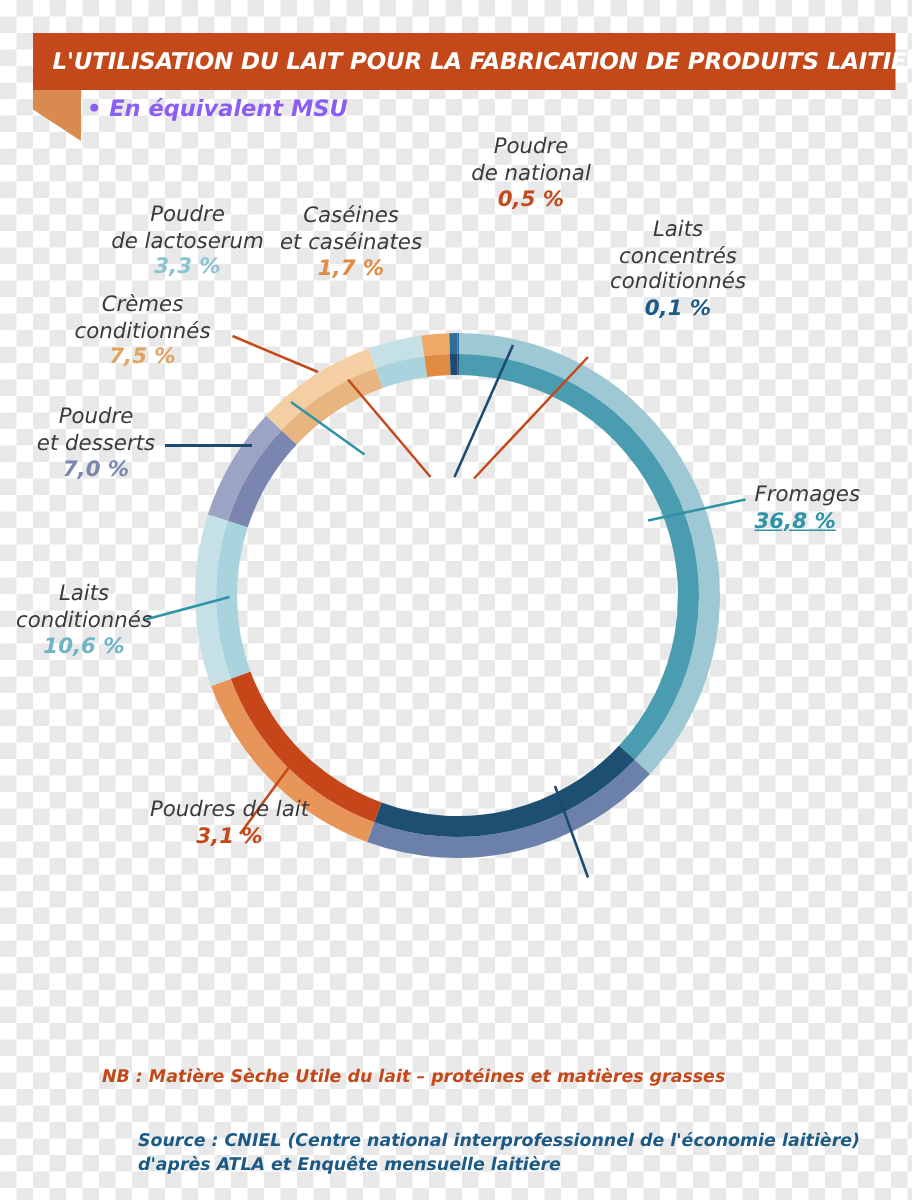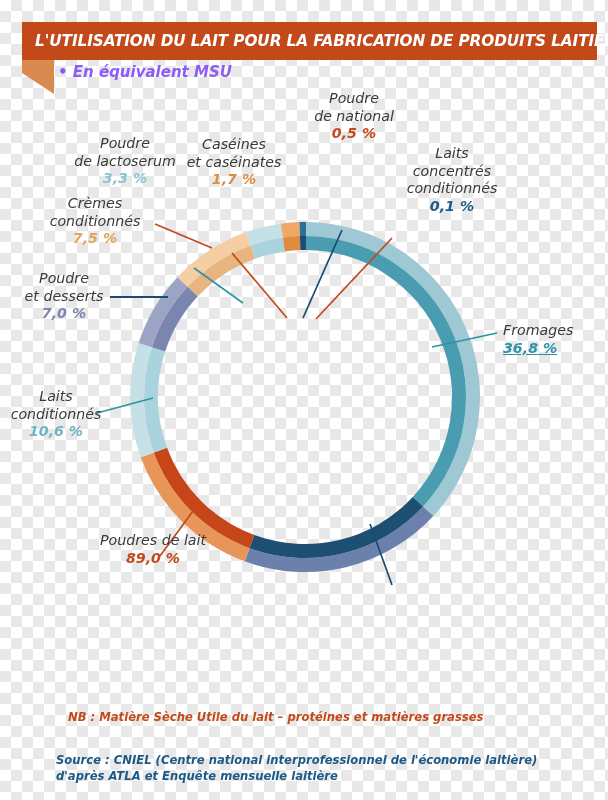--- a/index.html
+++ b/index.html
@@ -45,21 +45,21 @@
   .ta-c{text-align:center;}
   .ta-l{text-align:left;}
 
   
   #note{
     position:absolute;left:56px;top:710px;
     color:#c3491a;font-style:italic;font-weight:bold;font-size:11.6px;white-space:nowrap;padding-left:12px;
   }
   #source{
     position:absolute;left:56px;top:752px;
-    color:#1c5a86;font-style:italic;font-weight:bold;font-size:11.6px;line-height:16px;
+    color:#1c5a86;font-style:italic;font-weight:bold;font-size:11.6px;line-height:16px;padding-left:36px;
   }
   #source span{display:block;white-space:nowrap;}
 </style>
 </head>
 <body>
 
 <div id="header-bar">
   <div id="header-title">L'UTILISATION DU LAIT POUR LA FABRICATION DE PRODUITS LAITIERS - 2012</div>
 </div>
 <div id="header-tail"></div>
@@ -168,21 +168,21 @@
     <span class="pc" style="color:#6fb4c4;">10,6 %</span>
   </div>
 
   <div class="label ta-l" style="left:503px;top:232px;width:100px;">
     <span class="nm">Fromages</span>
     <span class="pc" style="color:#2f93a8;text-decoration:underline;">36,8 %</span>
   </div>
 
   <div class="label ta-c" style="left:78px;top:442px;width:150px;">
     <span class="nm">Poudres de lait</span>
-    <span class="pc" style="color:#c3491a;">89,0 %</span>
+    <span class="pc" style="color:#c3491a;">3,1 %</span>
   </div>
 
 </div>
 
 <div id="note">NB : Matière Sèche Utile du lait – protéines et matières grasses</div>
 <div id="source">
   <span>Source : CNIEL (Centre national interprofessionnel de l'économie laitière)</span>
   <span>d'après ATLA et Enquête mensuelle laitière</span>
 </div>
 

